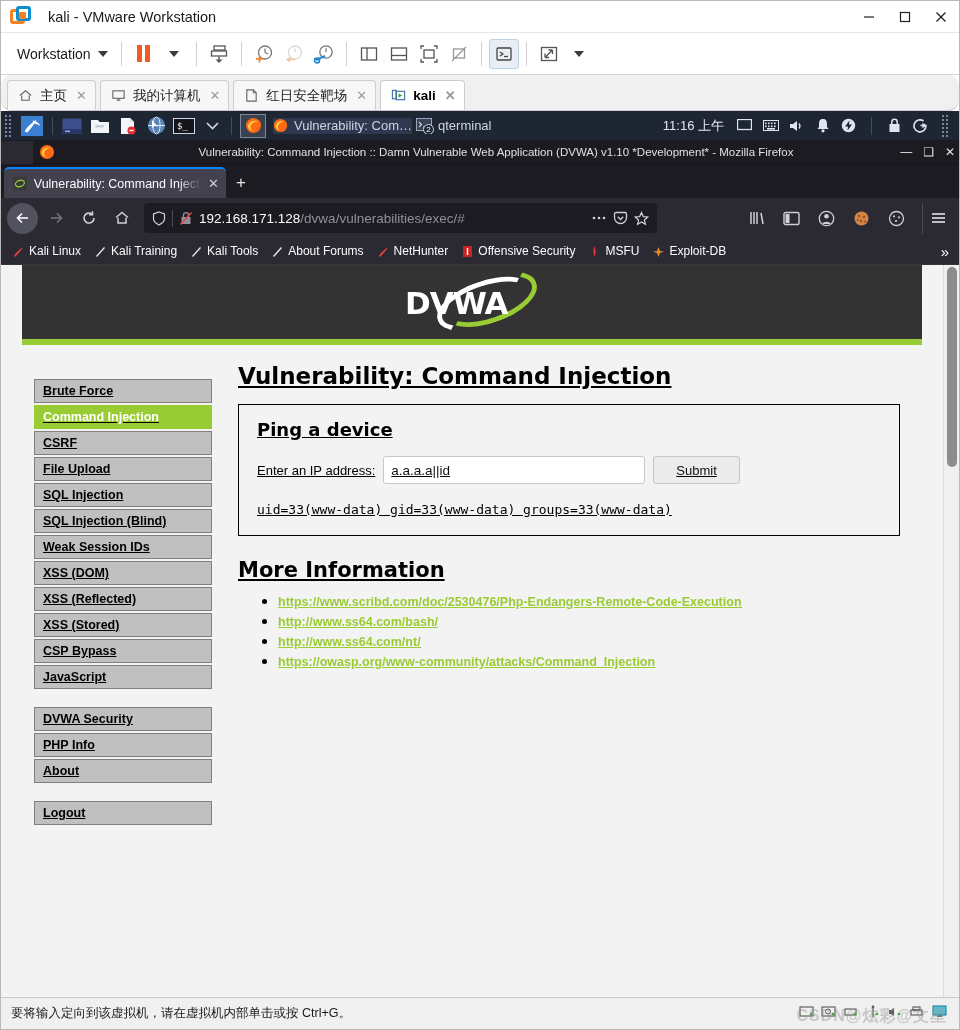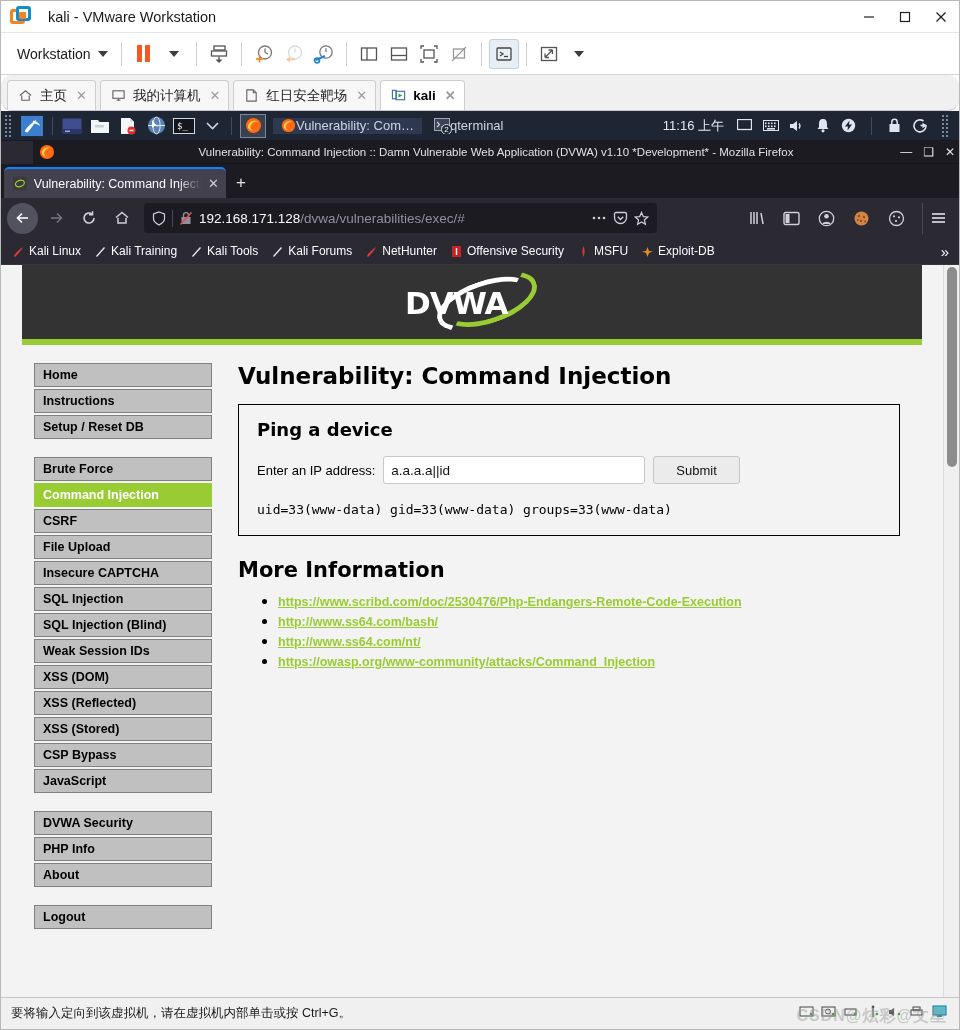--- a/index.html
+++ b/index.html
@@ -110,22 +110,22 @@
     font-size: 12.5px;
     border-bottom: 1px solid #161b25;
   }
   .grip { width: 9px; display: flex; flex-direction: column; gap: 2px; margin: 0 3px 0 4px; }
   .grip i { display: block; width: 2px; height: 2px; background: #7d879c; box-shadow: 4px 0 0 #7d879c; }
   .kali-dragon { width: 24px; height: 22px; margin: 0 3px; }
   .tb-divider { width: 1px; height: 18px; background: #414b5e; margin: 0 5px; }
   .launcher { width: 22px; height: 22px; margin: 0 3px; display: flex; align-items: center; justify-content: center; }
   .launcher.boxed { border: 1px solid #7d879c; background: #39414f; width: 26px; height: 24px; }
   .win-btn {
-    display: flex; align-items: center; 
-    height: 16px; padding: 0 8px; margin-left: 4px;
+    display: flex; align-items: center; gap: 6px;
+    height: 16px; padding: 0 0; margin-left: 4px;
     color: #cdd5e3; font-size: 13px;
     max-width: 180px; overflow: hidden; white-space: nowrap;
   }
   .win-btn.focused { background: #2b3purple; }
   .win-btn.focused { background: #2e3950; }
   #tray { margin-left: auto; display: flex; align-items: center; gap: 9px; padding-right: 5px; }
   #tray .clock { font-size: 13px; color: #e2e7f0; margin-right: 3px; }
   .tray-ico { width: 17px; height: 17px; display: flex; align-items: center; justify-content: center; }
   
   #firefox-window {
@@ -210,21 +210,21 @@
     flex: 1 1 auto; position: relative;
     background: #f3f3f3; overflow: hidden;
     display: flex;
   }
   #page-content {
     flex: 1 1 auto; background: #ffffff; position: relative;
     overflow: hidden;
   }
   #dvwa-body { background: #f3f3f3; min-height: 100%; }
   #dvwa-main {
-    width: 900px; margin: 0 auto; background: #f3f3f3;
+    width: 900px; margin: 0 auto; background: #f3f3f3; text-decoration: underline;
   }
   #dvwa-header {
     height: 80px; background: #333333;
     display: flex; align-items: center; justify-content: center;
     border-bottom: 6px solid #9c3;
     position: relative;
   }
   #dvwa-logo { position: relative; width: 150px; height: 58px; }
   #dvwa-logo .txt {
     position: absolute; left: 8px; top: 12px;
@@ -801,21 +801,21 @@
         <span class="bm">
           <svg class="bm-ico" viewBox="0 0 13 13">
               <path d="M2 11 L10 2 L11 3 L3 12 Z" fill="#e8e8e8"></path>
             </svg>
           <span>Kali Tools</span>
         </span>
         <span class="bm">
           <svg class="bm-ico" viewBox="0 0 13 13">
               <path d="M2 11 L10 2 L11 3 L3 12 Z" fill="#e8e8e8"></path>
             </svg>
-          <span>Kali Forums</span>
+          <span>About Forums</span>
         </span>
         <span class="bm">
           <svg class="bm-ico" viewBox="0 0 13 13">
               <path d="M2 11 C4 7 7 5 11 2 C9 6 6 9 3 12 Z" fill="#e03c3c"></path>
             </svg>
           <span>NetHunter</span>
         </span>
         <span class="bm">
           <svg class="bm-ico" viewBox="0 0 13 13">
               <rect x="2" y="1" width="9" height="11" fill="#c22"></rect>
@@ -847,32 +847,26 @@
                 <div id="dvwa-logo">
                   <div class="ring-g"></div>
                   <div class="ring-w"></div>
                   <div class="txt">DVWA</div>
                 </div>
               </div>
 
               <div id="dvwa-layout">
 
                 <div id="dvwa-sidebar">
-                  <div>
-                    <a class="side-item">Home</a>
-                    <a class="side-item">Instructions</a>
-                    <a class="side-item">Setup / Reset DB</a>
-                  </div>
                   <div class="side-gap"></div>
                   <div>
                     <a class="side-item">Brute Force</a>
                     <a class="side-item selected">Command Injection</a>
                     <a class="side-item">CSRF</a>
                     <a class="side-item">File Upload</a>
-                    <a class="side-item">Insecure CAPTCHA</a>
                     <a class="side-item">SQL Injection</a>
                     <a class="side-item">SQL Injection (Blind)</a>
                     <a class="side-item">Weak Session IDs</a>
                     <a class="side-item">XSS (DOM)</a>
                     <a class="side-item">XSS (Reflected)</a>
                     <a class="side-item">XSS (Stored)</a>
                     <a class="side-item">CSP Bypass</a>
                     <a class="side-item">JavaScript</a>
                   </div>
                   <div class="side-gap"></div>

